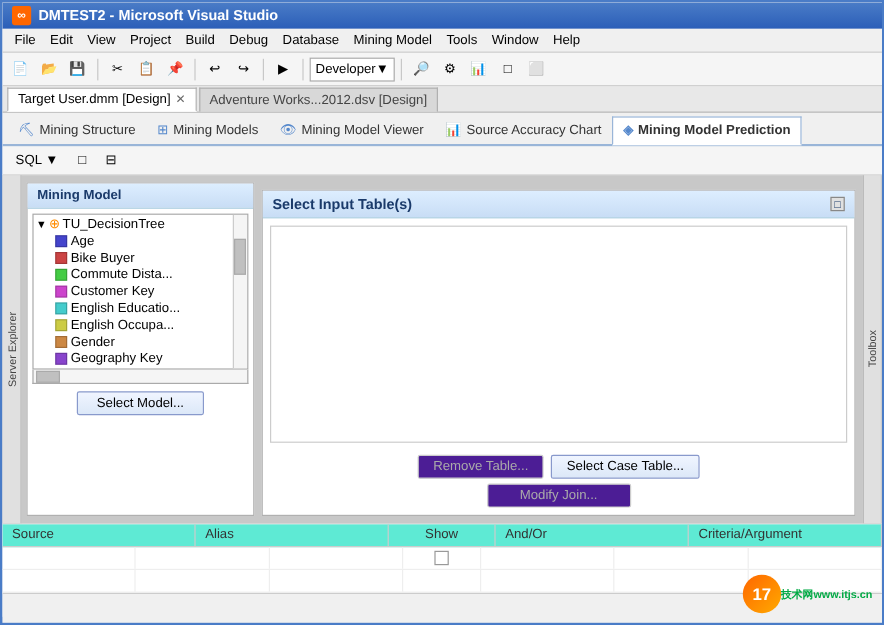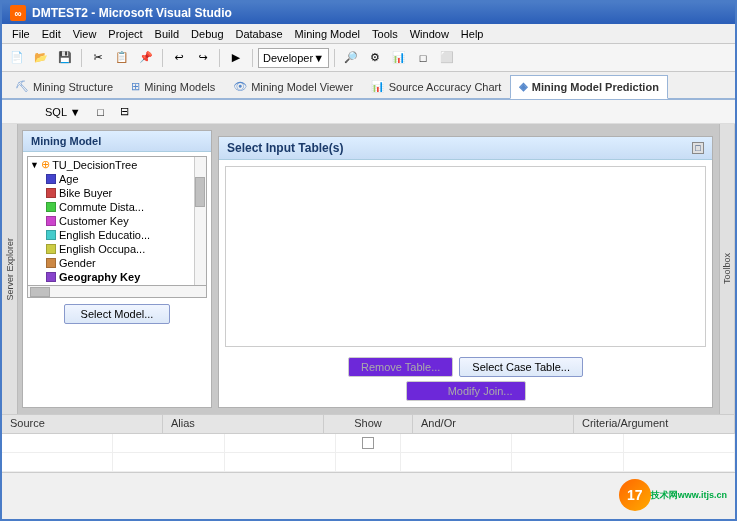--- a/index.html
+++ b/index.html
@@ -262,36 +262,35 @@
       border: 1px solid #8899cc;
       background: linear-gradient(to bottom, #f0f5ff, #dce8f8);
       font-size: 11px;
       cursor: pointer;
       border-radius: 2px;
       color: #000;
     }
     .table-btn:disabled, .table-btn.disabled {
       color: #aaa;
       border-color: #ccc;
-      background: #6d28d9;
+      background: #4c1d95;
       cursor: default;
-      text-align: right;
     }
 
     
     .bottom-grid {
       height: 58px;
       border-top: 1px solid #ccc;
       background: white;
       display: flex;
       flex-direction: column;
     }
     .grid-header {
       display: flex;
-      background: #e5e5e5;
+      background: #5eead4;
       border-bottom: 1px solid #ccc;
       height: 20px;
     }
     .grid-col {
       flex: 1;
       padding: 2px 8px;
       font-size: 11px;
       border-right: 1px solid #ccc;
       color: #333;
       font-weight: 500;
@@ -389,20 +388,29 @@
       <span> ▼</span>
     </div>
     <div class="toolbar-separator"></div>
     <button class="toolbar-btn">🔎</button>
     <button class="toolbar-btn">⚙</button>
     <button class="toolbar-btn">📊</button>
     <button class="toolbar-btn">□</button>
     <button class="toolbar-btn">⬜</button>
   </div>
 
+  <div class="doc-tabs">
+    <div class="doc-tab active">
+      <span>Target User.dmm [Design]</span>
+      <span class="doc-tab-close">✕</span>
+    </div>
+    <div class="doc-tab">
+      <span>Adventure Works...2012.dsv [Design]</span>
+    </div>
+  </div>
 
   <div class="feature-tabs">
     <div class="feature-tab">
       <span style="color:#5588cc">⛏</span>
       <span>Mining Structure</span>
     </div>
     <div class="feature-tab">
       <span style="color:#5588cc">⊞</span>
       <span>Mining Models</span>
     </div>
@@ -414,21 +422,21 @@
       <span style="color:#5588cc">📊</span>
       <span>Source Accuracy Chart</span>
     </div>
     <div class="feature-tab active">
       <span style="color:#5588cc">◈</span>
       <span>Mining Model Prediction</span>
     </div>
   </div>
 
   <div class="sql-toolbar">
-    <button class="toolbar-btn" style="width:auto; padding: 0 6px; font-size:11px;margin-left:32px;">
+    <button class="toolbar-btn" style="width:auto; padding: 0 6px; font-size:11px;">
       <span>SQL ▼</span>
     </button>
     <button class="toolbar-btn">□</button>
     <button class="toolbar-btn">⊟</button>
   </div>
 
   <div style="display:flex; flex:1; height: 290px; background:#c8c8c8; gap:0;">
 
     <div class="side-panel-left" style="width:16px; writing-mode:vertical-lr; background:#e0e0e0; border-right:1px solid #bbb; display:flex; align-items:center; justify-content:center;">
       <span style="font-size:9px; color:#444; writing-mode:vertical-rl; transform:rotate(180deg); padding:4px;">
@@ -470,21 +478,21 @@
               <span>English Educatio...</span>
             </div>
             <div class="tree-item" style="padding-left:18px;">
               <span class="fi" style="background:#cccc44;"></span>
               <span>English Occupa...</span>
             </div>
             <div class="tree-item" style="padding-left:18px;">
               <span class="fi" style="background:#cc8844;"></span>
               <span>Gender</span>
             </div>
-            <div class="tree-item" style="padding-left:18px;font-weight:bold;">
+            <div class="tree-item" style="padding-left:18px;">
               <span class="fi" style="background:#8844cc;"></span>
               <span>Geography Key</span>
             </div>
             <div class="tree-item" style="padding-left:18px;">
               
               
             </div>
           </div>
           <div class="scroll-v">
             <div class="scroll-thumb"></div>

